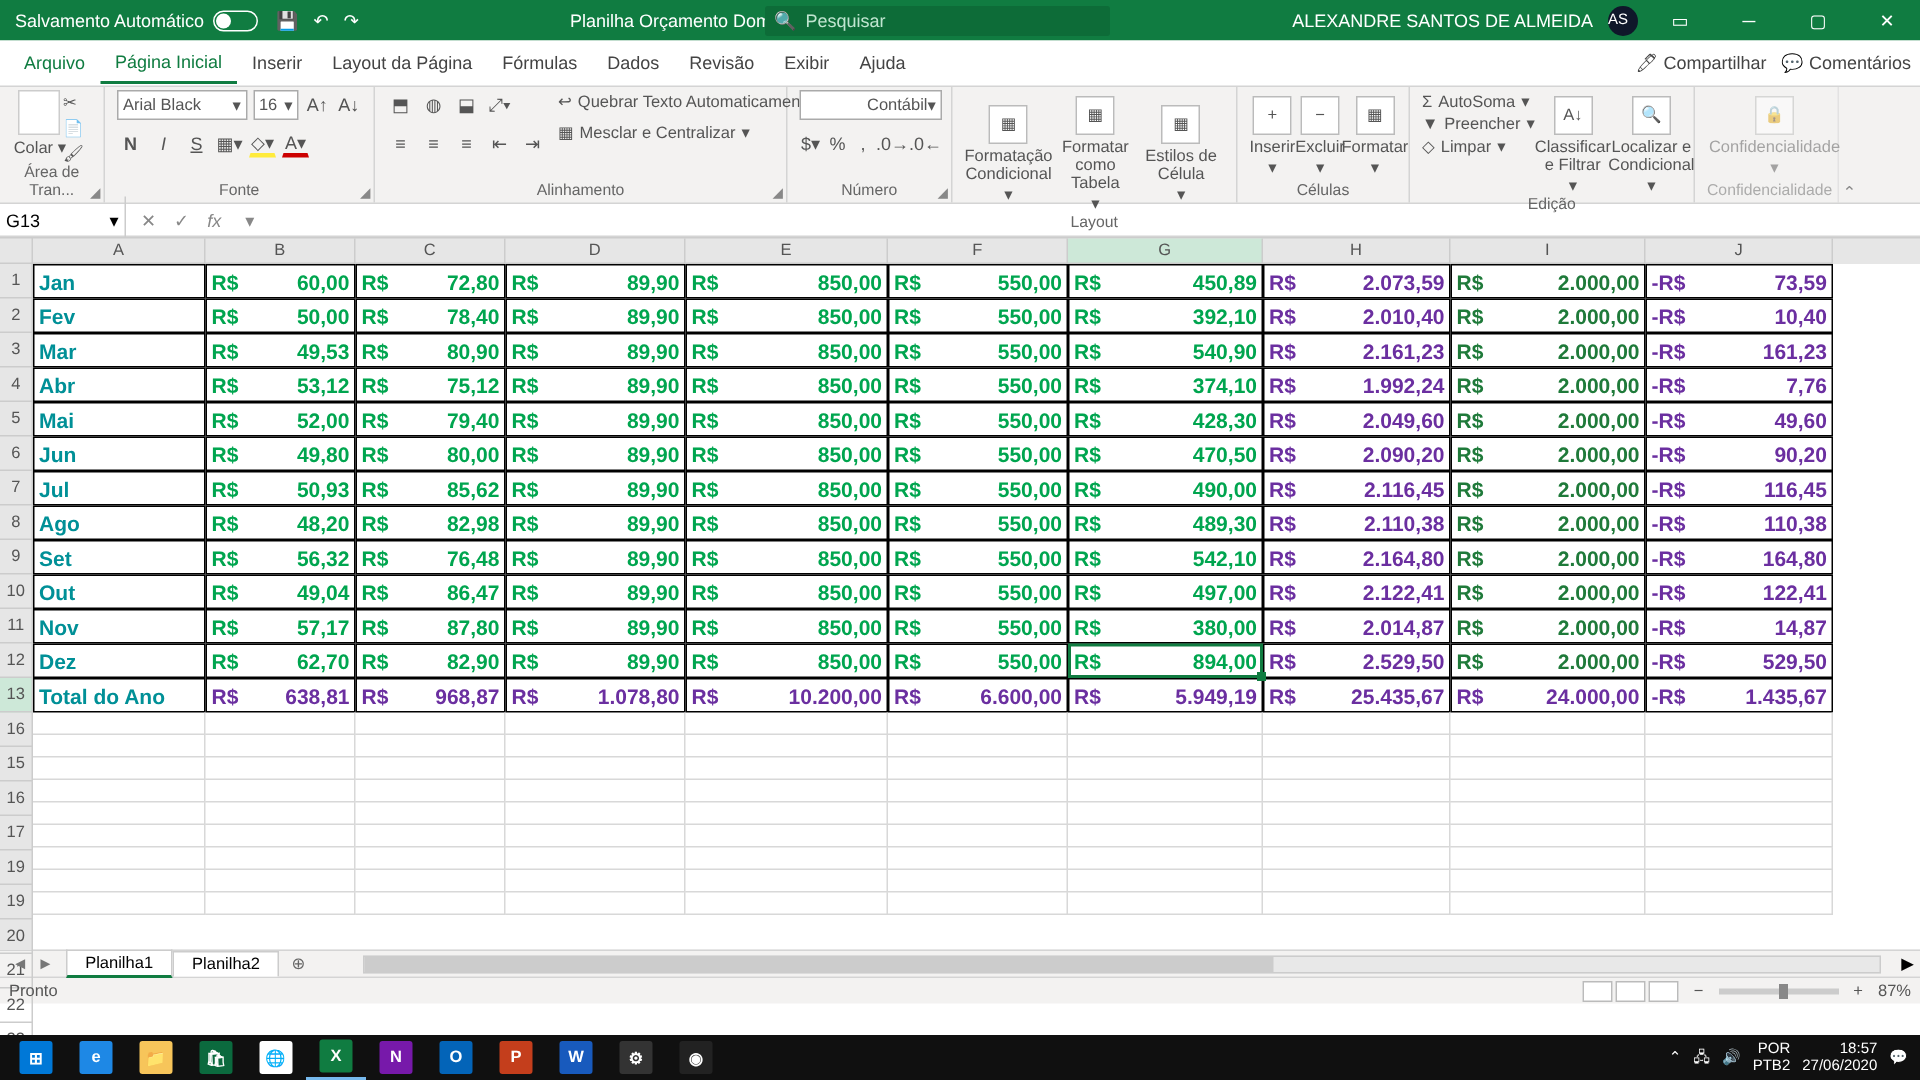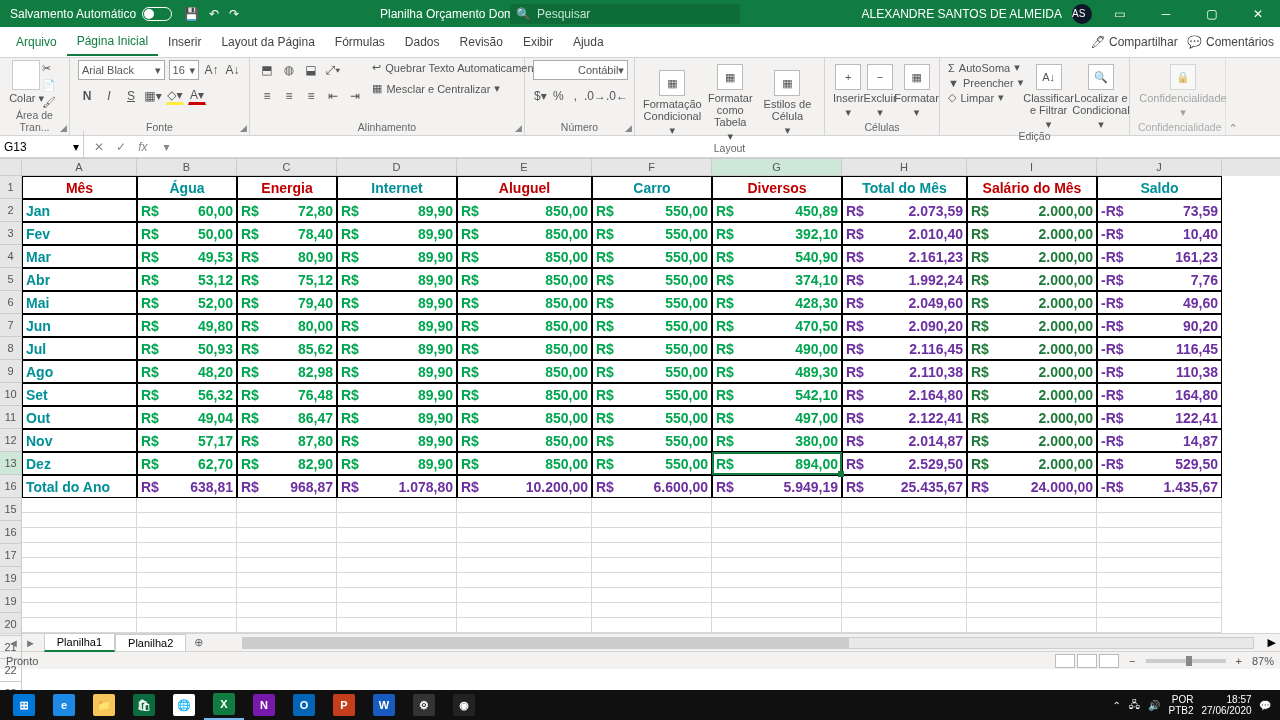--- a/index.html
+++ b/index.html
@@ -314,32 +314,20 @@
         <div class="col-hdr cwC">C</div>
         <div class="col-hdr cwD">D</div>
         <div class="col-hdr cwE">E</div>
         <div class="col-hdr cwF">F</div>
         <div class="col-hdr cwG sel-col">G</div>
         <div class="col-hdr cwH">H</div>
         <div class="col-hdr cwI">I</div>
         <div class="col-hdr cwJ">J</div>
       </div>
     <div class="data-rows" id="data-rows">
-        <div class="drow hdr-row">
-          <div class="cell cwA c-red">Mês</div>
-          <div class="cell cwB c-teal">Água</div>
-          <div class="cell cwC c-red">Energia</div>
-          <div class="cell cwD c-teal">Internet</div>
-          <div class="cell cwE c-red">Aluguel</div>
-          <div class="cell cwF c-teal">Carro</div>
-          <div class="cell cwG c-red">Diversos</div>
-          <div class="cell cwH c-teal">Total do Mês</div>
-          <div class="cell cwI c-red">Salário do Mês</div>
-          <div class="cell cwJ c-teal">Saldo</div>
-        </div>
         <div class="drow body-row">
           <div class="cell month cwA c-teal">Jan</div>
           <div class="cell cwB c-green">
             <span class="cur-pre">R$</span>
             <span class="cur-val">60,00</span>
           </div>
           <div class="cell cwC c-green">
             <span class="cur-pre">R$</span>
             <span class="cur-val">72,80</span>
           </div>

